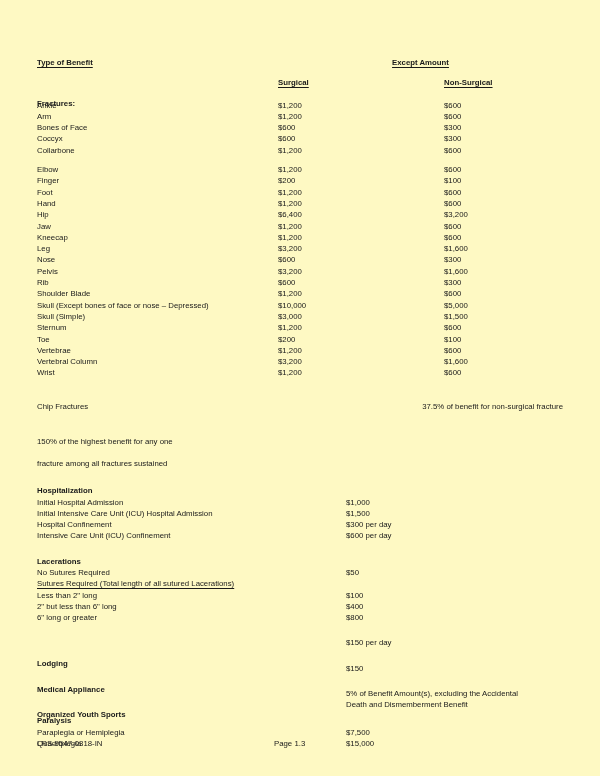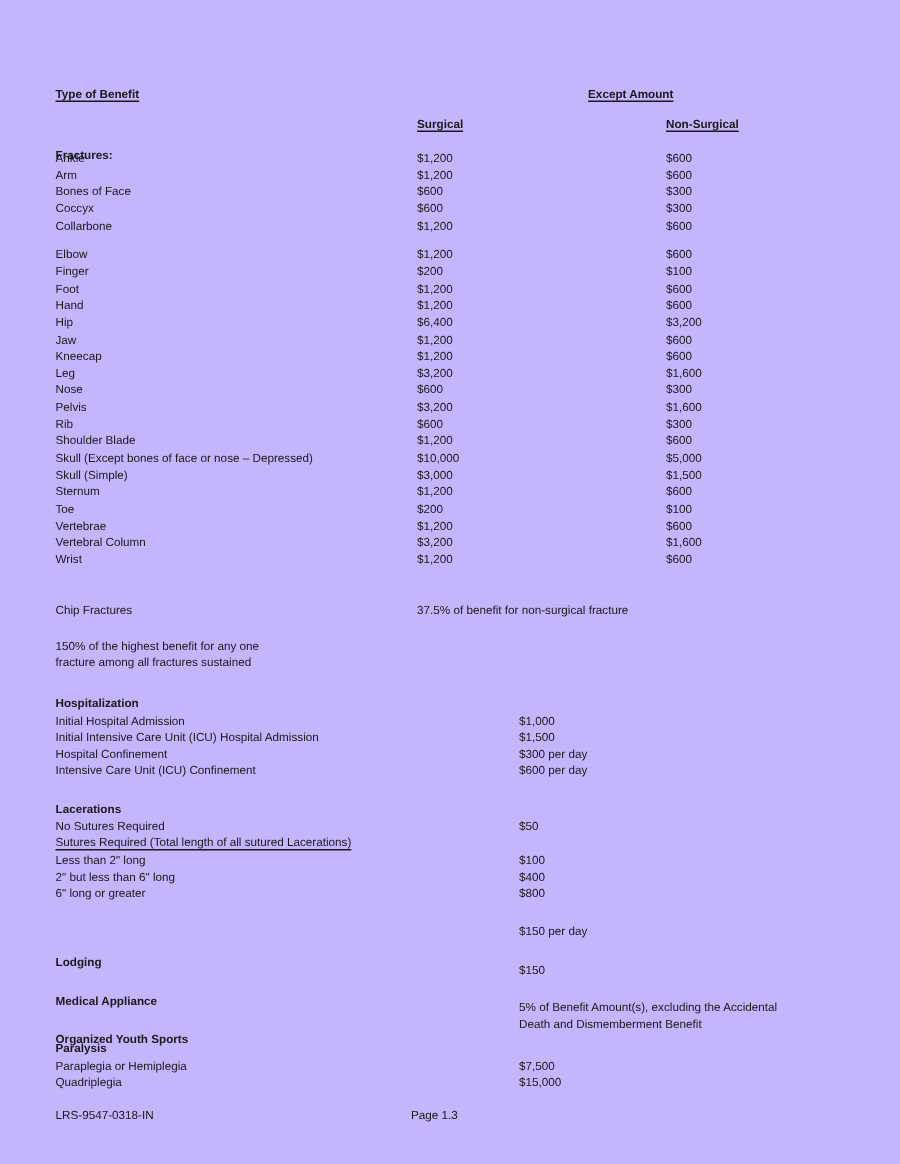--- a/index.html
+++ b/index.html
@@ -4,21 +4,21 @@
 <style>
   html, body {
     margin: 0;
     padding: 0;
     background: #ffffff;
   }
   .page {
     position: relative;
     width: 600px;
     height: 776px;
-    background: #c4b5fd;
+    background: #fef9c3;
     font-family: "Liberation Sans", sans-serif;
     font-size: 7.8px;
     line-height: 11.3px;
     color: #1a1a1a;
     overflow: hidden;
   }
   .content {
     position: absolute;
     left: 37px;
     top: 57px;
@@ -27,21 +27,21 @@
 
   
   .row {
     display: flex;
     align-items: flex-start;
     height: 11.3px;
   }
   .c-label   { width: 241px; flex: 0 0 241px; }
   .c-surg    { width: 166px; flex: 0 0 166px; }
   .c-nonsurg { width: 119px; flex: 0 0 119px; }
-  .c-wide    { flex: 1 1 auto; }
+  .c-wide    { flex: 1 1 auto; text-align: right; }
 
   .bold { font-weight: bold; margin-top: 21px; }
   .uline {
     text-decoration: underline;
     text-underline-offset: 1.5px;
   }
   .hdr-bold-uline {
     font-weight: bold;
     text-decoration: underline;
     text-underline-offset: 1.5px;
@@ -82,21 +82,21 @@
     font-weight: bold;
     height: 11.3px;
   }
 
   .multi-wrap {
     display: flex;
     align-items: flex-start;
   }
   .multi-wrap .lab { width: 241px; flex: 0 0 241px; }
   .multi-wrap .val { flex: 1 1 auto; }
-  .multi-wrap .val div { height: 11.3px; }
+  .multi-wrap .val div { height: 11.3px; margin-top: 11px; }
 
   .oys-val {
     width: 217px;
     text-align: justify;
     text-align-last: left;
   }
   .oys-val div { height: 11.3px; }
 
   
   .footer {

